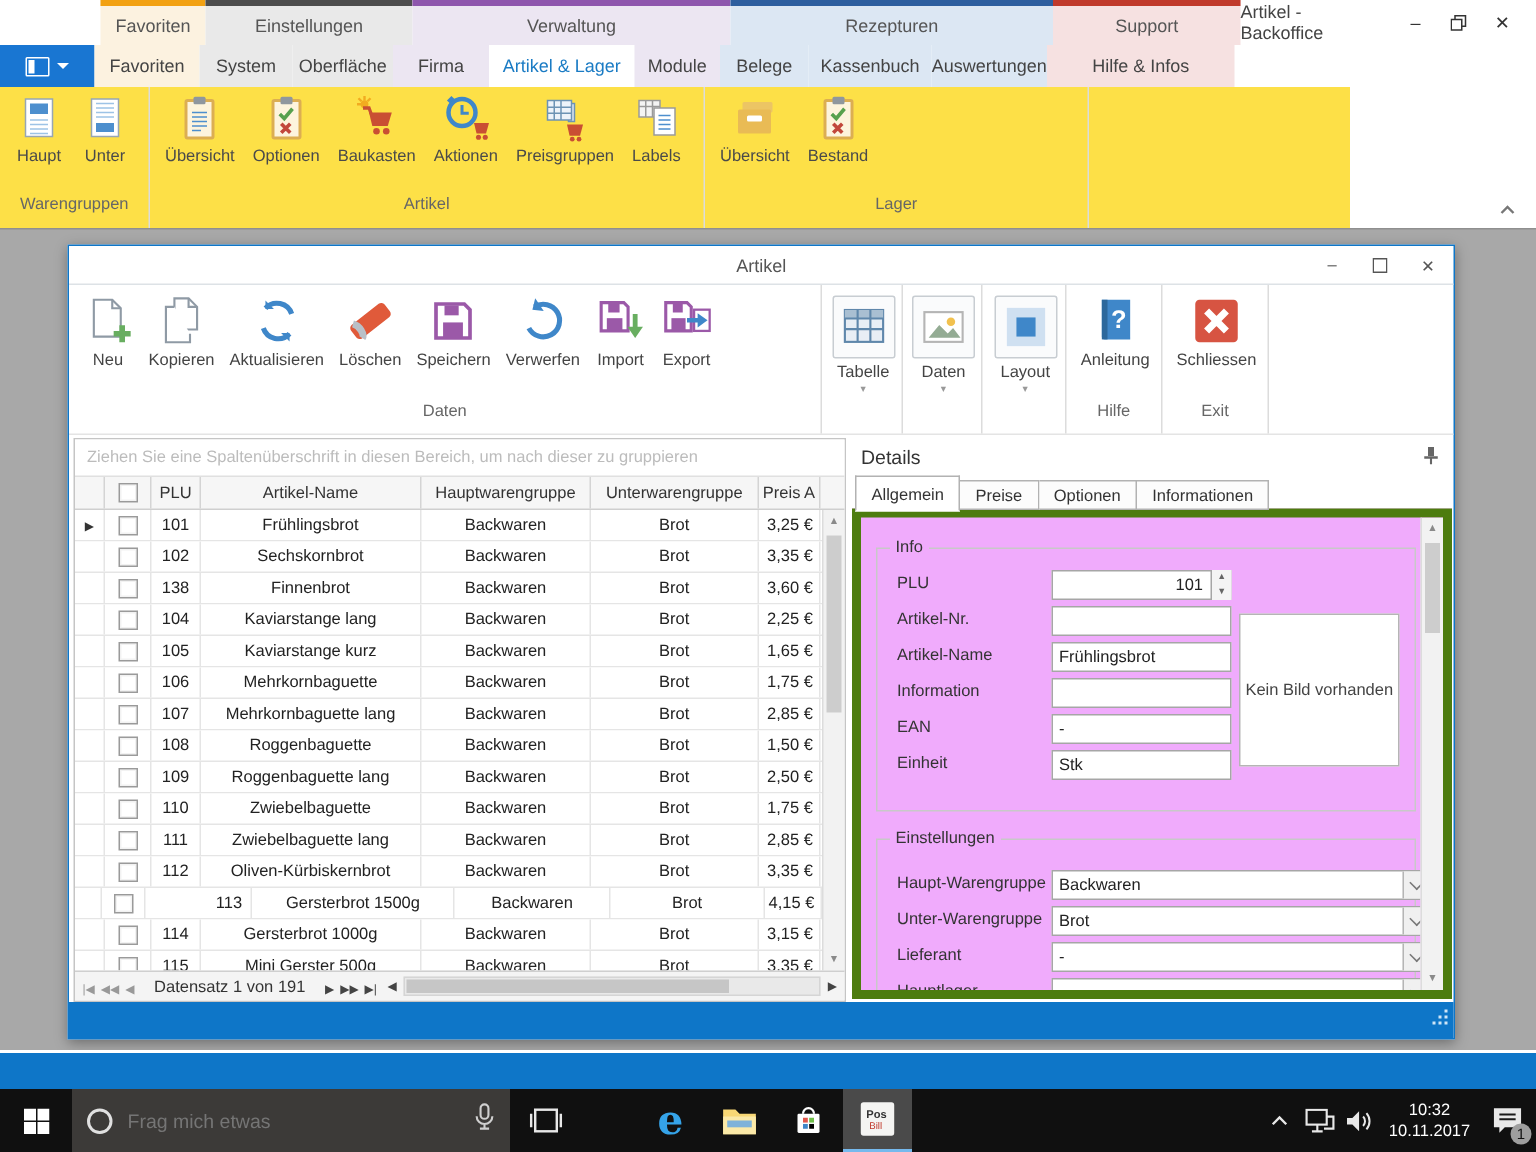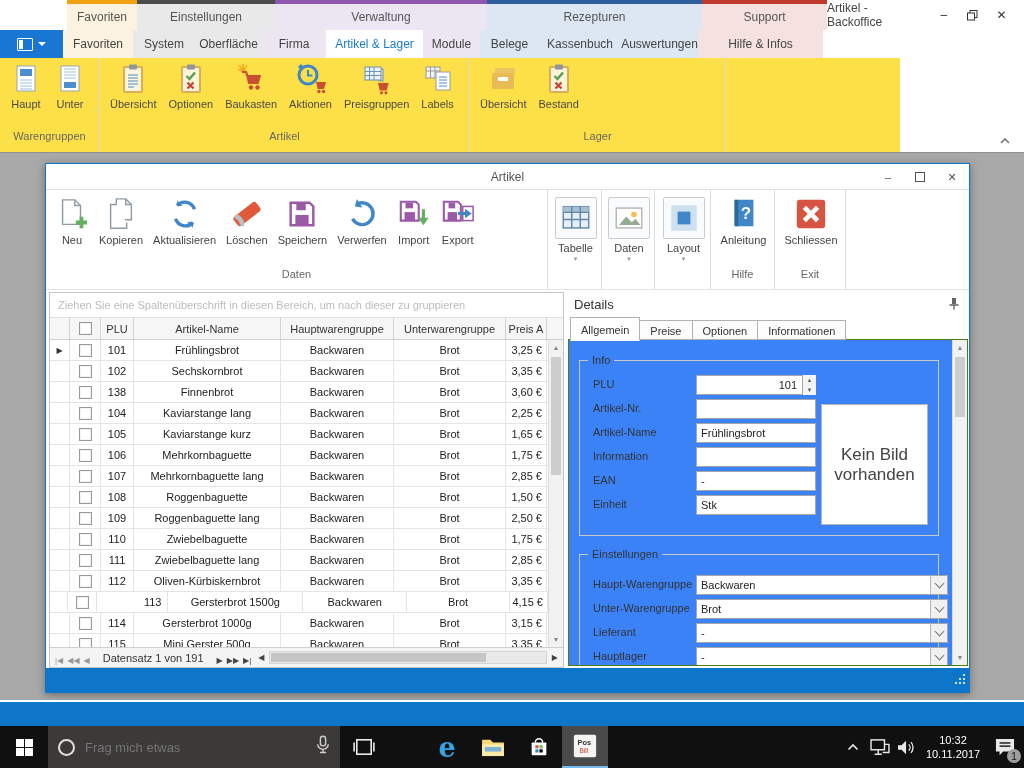--- a/index.html
+++ b/index.html
@@ -72,40 +72,40 @@
 #hstrack{flex:1;height:13px;background:#e9e9e9;border:1px solid #d5d5d5;position:relative}
 #hsthumb{position:absolute;left:1px;top:1px;bottom:1px;width:78%;background:#c6c6c6}
 
 #details{position:absolute;left:522px;top:128px;width:400px;height:376px;background:#fff}
 #dtitle{height:24px;display:flex;align-items:center;font-size:13px;color:#333;padding-left:6px;position:relative}
 #dpin{position:absolute;right:8px;top:5px}
 #dtabs{height:24px;display:flex;align-items:flex-end;padding-left:2px;position:relative;z-index:2}
 .dtab{height:20px;line-height:20px;padding:0 10px;font-size:11px;color:#333;background:#fcfcfc;border:1px solid #b2b2b2;border-left:none}
 .dtab:first-child{border-left:1px solid #b2b2b2}
 .dtab.sel{height:24px;line-height:24px;background:#fff;border-bottom:1px solid #fff;margin-bottom:-1px;position:relative;z-index:3}
-#dcontent{position:absolute;left:0;right:0;top:47px;bottom:2px;border:1px solid #4d7c0f;background:#3b82f6;overflow:hidden}
+#dcontent{position:absolute;left:0;right:0;top:47px;bottom:2px;border:6px solid #4d7c0f;background:#f0abfc;overflow:hidden}
 #dscrollarea{position:absolute;left:0;top:0;right:15px;bottom:0;overflow:hidden;padding:14px 0 0 10px}
 #dvscroll{position:absolute;right:0;top:0;bottom:0;width:15px;background:#f2f2f2;border-left:1px solid #dcdcdc}
 #dvthumb{position:absolute;left:2px;right:2px;top:17px;height:60px;background:#cdcdcd}
 #dvdown{position:absolute;bottom:0;left:0;right:0}
 fieldset{border:1px solid #c8c8c8;position:relative;width:360px}
 legend{font-size:11px;color:#333;margin-left:8px;padding:0 4px}
 #fs-info{height:182px}
 #fs-set{height:140px;margin-top:12px}
 .frow{position:relative;height:24px}
 .frows{margin-top:8px}
 .flabel{position:absolute;left:13px;top:4px;font-size:11px;color:#333}
 .finput{position:absolute;left:116px;top:1px;width:120px;height:20px;border:1px solid #a6a6a6;font-size:11px;color:#222;padding:0 4px;display:flex;align-items:center;background:#fff}
 .finput.num{justify-content:flex-end;padding-right:18px}
 .spin{position:absolute;left:222px;top:1px;width:14px;height:20px;border-left:1px solid #a6a6a6;display:flex;flex-direction:column}
 .spin span{flex:1;display:flex;align-items:center;justify-content:center;font-size:6px;color:#666;background:#f4f4f4}
 .combo{position:absolute;left:116px;top:1px;width:252px;height:20px;border:1px solid #a6a6a6;font-size:11px;color:#222;display:flex;align-items:center;padding-left:4px;background:#fff}
 .combo .ca{position:absolute;right:0;top:0;bottom:0;width:17px;border-left:1px solid #b5b5b5;background:#f0f0f0;display:flex;align-items:center;justify-content:center}
 .chev{width:7px;height:7px;border-right:1.5px solid #777;border-bottom:1.5px solid #777;transform:rotate(45deg);margin-top:-3px}
-#noimg{position:absolute;left:241px;top:38px;width:107px;height:121px;border:1px solid #b5b5b5;display:flex;align-items:center;justify-content:center;font-size:17px;color:#444;text-align:center;background:#fff}
+#noimg{position:absolute;left:241px;top:38px;width:107px;height:102px;border:1px solid #b5b5b5;display:flex;align-items:center;justify-content:center;font-size:11px;color:#444;text-align:center;background:#fff}
 #winblue{position:absolute;left:0;right:0;bottom:0;height:24px;background:#0e76c8}
 #grip{position:absolute;right:3px;bottom:3px}
 
 #taskbar{position:absolute;left:0;top:726px;width:1024px;height:42px;background:#101010;display:flex;align-items:stretch}
 .tbtn{width:48px;display:flex;align-items:center;justify-content:center}
 #search{width:292px;background:#3c3a38;display:flex;align-items:center;padding:0 10px;gap:10px}
 #search input{flex:1;background:transparent;border:none;outline:none;color:#c8c8c8;font-size:13px;font-family:"Liberation Sans",sans-serif}
 #cring{width:17px;height:17px;border:2px solid #e0e0e0;border-radius:50%}
 .tico{width:46px;display:flex;align-items:center;justify-content:center}
 .tico.active{background:#4a4a4a;border-bottom:2px solid #76b9ed}

